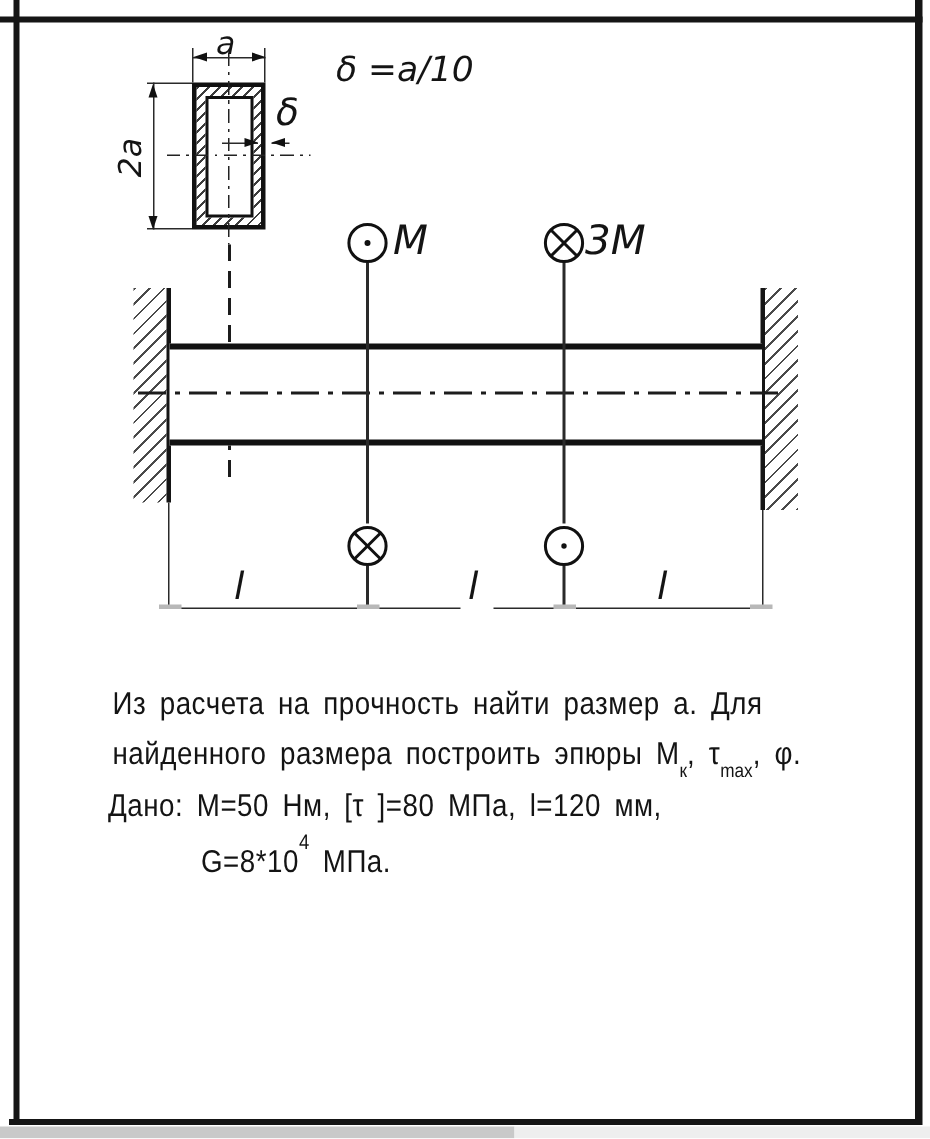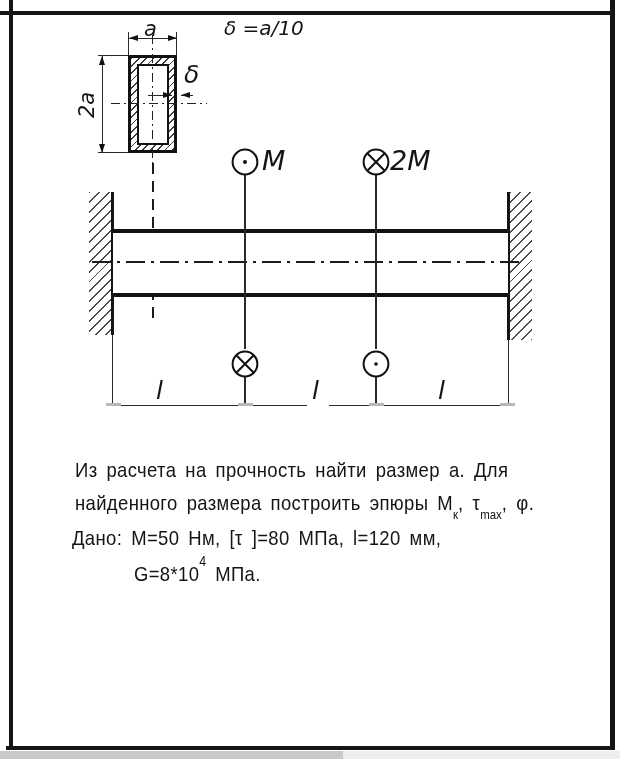--- a/index.html
+++ b/index.html
@@ -68,21 +68,21 @@
   <div class="ln thin" style="left:102px;top:55px;width:1px;height:98px"></div>
   <div class="arr arr-up" style="left:99px;top:55.5px"></div>
   <div class="arr arr-down" style="left:99px;top:143.5px"></div>
   <span class="lbl" style="left:74px;top:93px;font-size:21px;transform:rotate(-90deg)">2a</span>
 
   <div class="ln thin" style="left:148px;top:95px;width:24px;height:1px"></div>
   <div class="arr arr-right" style="left:163px;top:91.5px"></div>
   <div class="ln thin" style="left:181px;top:95px;width:12px;height:1px"></div>
   <div class="arr arr-left" style="left:181px;top:91.5px"></div>
   <span class="lbl" style="left:184px;top:60px;font-size:25px">δ</span>
-  <span class="lbl" style="left:224px;top:16px;font-size:20px">δ =a/10</span>
+  <span class="lbl" style="left:224px;top:34px;font-size:23px">δ =a/10</span>
 
   <div class="hatch-wall" style="left:89px;top:192px;width:22px;height:143px"></div>
   <div class="ln" style="left:111px;top:192px;width:3px;height:143px"></div>
   <div class="ln thin" style="left:112px;top:335px;width:1px;height:71px"></div>
   <div class="hatch-wall" style="left:510px;top:192px;width:22px;height:148px"></div>
   <div class="ln" style="left:507px;top:192px;width:3px;height:148px"></div>
   <div class="ln thin" style="left:508px;top:340px;width:1px;height:66px"></div>
 
   <div class="abs" style="left:113px;top:229px;width:395px;height:68px;border-top:4px solid #111;border-bottom:4px solid #111;box-sizing:border-box;background:#fff"></div>
   <div class="dashdot-h" style="left:92px;top:261px;width:430px;height:2px"></div>
@@ -95,21 +95,21 @@
   <svg class="abs" style="left:231px;top:148px" width="28" height="28">
     <circle cx="14" cy="14" r="12.4" fill="#fff" stroke="#111" stroke-width="2"></circle>
     <circle cx="14" cy="14" r="2" fill="#111"></circle>
   </svg>
   <svg class="abs" style="left:362px;top:148px" width="28" height="28">
     <circle cx="14" cy="14" r="12.4" fill="#fff" stroke="#111" stroke-width="2"></circle>
     <line x1="5.3" y1="5.3" x2="22.7" y2="22.7" stroke="#111" stroke-width="2"></line>
     <line x1="22.7" y1="5.3" x2="5.3" y2="22.7" stroke="#111" stroke-width="2"></line>
   </svg>
   <span class="lbl" style="left:262px;top:145px;font-size:27px">M</span>
-  <span class="lbl" style="left:390px;top:145px;font-size:27px">2M</span>
+  <span class="lbl" style="left:390px;top:145px;font-size:27px">3M</span>
 
   <svg class="abs" style="left:231px;top:350px" width="28" height="28">
     <circle cx="14" cy="14" r="12.4" fill="#fff" stroke="#111" stroke-width="2"></circle>
     <line x1="5.3" y1="5.3" x2="22.7" y2="22.7" stroke="#111" stroke-width="2"></line>
     <line x1="22.7" y1="5.3" x2="5.3" y2="22.7" stroke="#111" stroke-width="2"></line>
   </svg>
   <svg class="abs" style="left:362px;top:350px" width="28" height="28">
     <circle cx="14" cy="14" r="12.4" fill="#fff" stroke="#111" stroke-width="2"></circle>
     <circle cx="14" cy="14" r="1.8" fill="#111"></circle>
   </svg>

